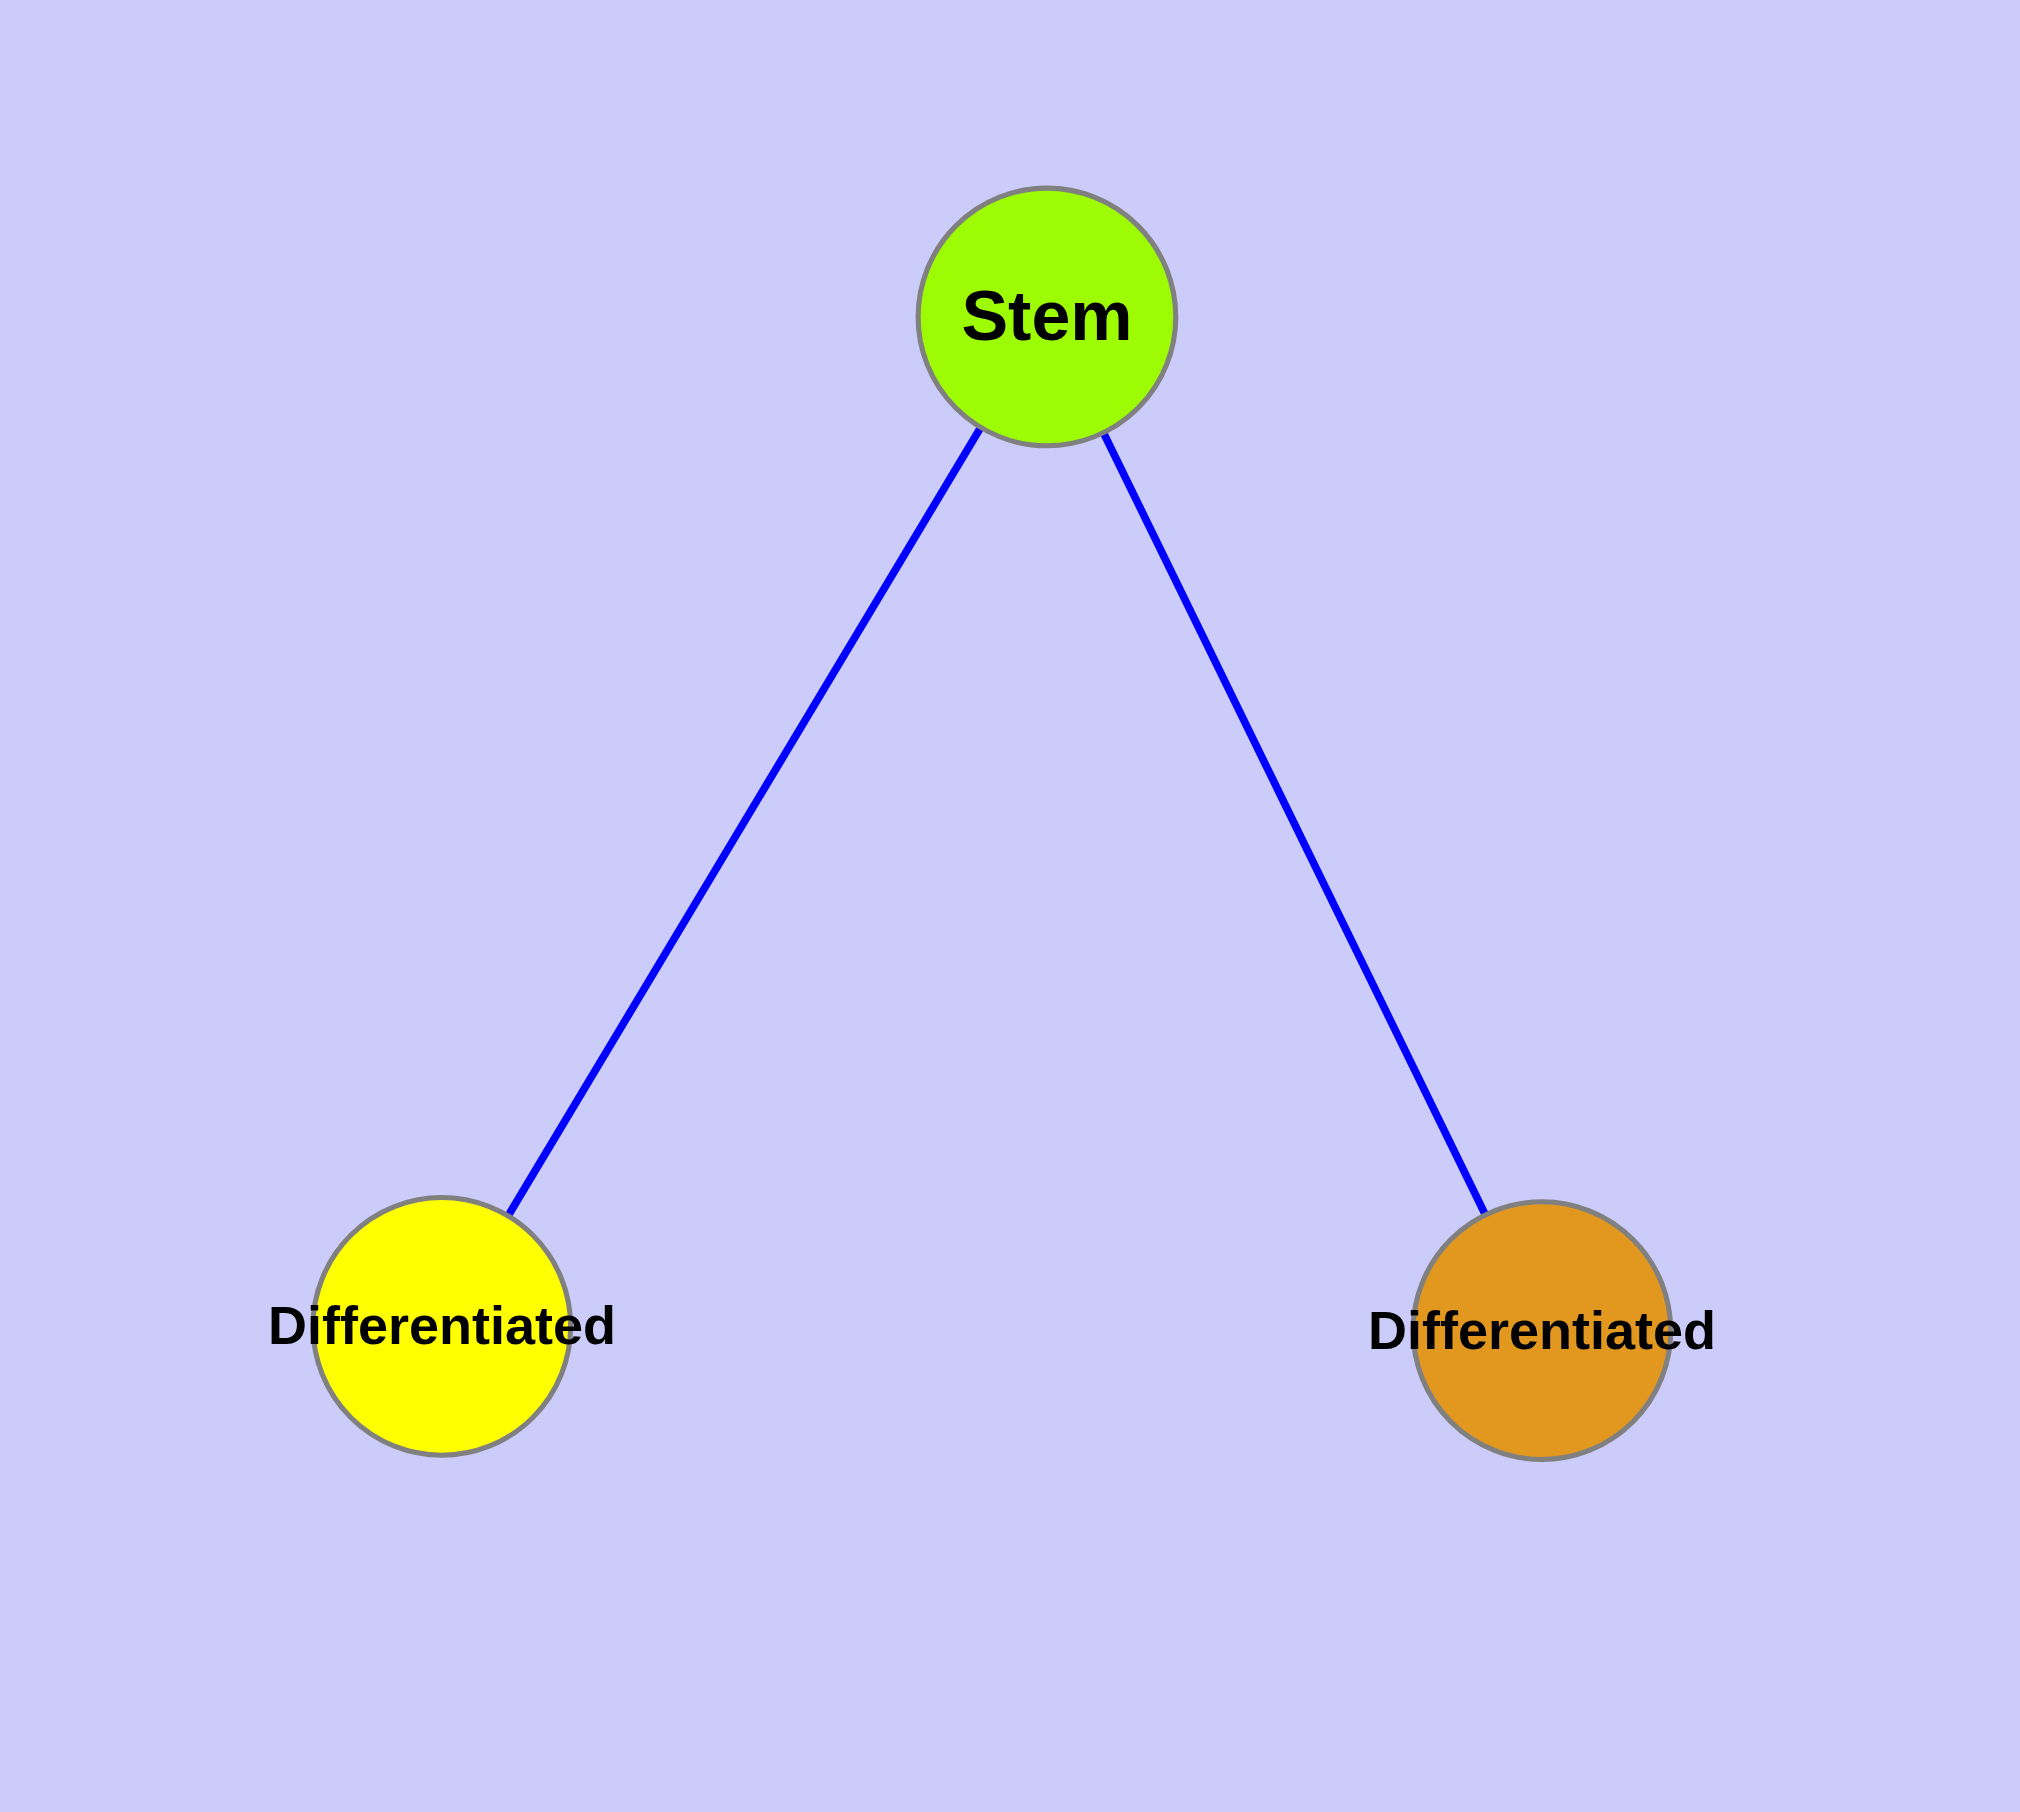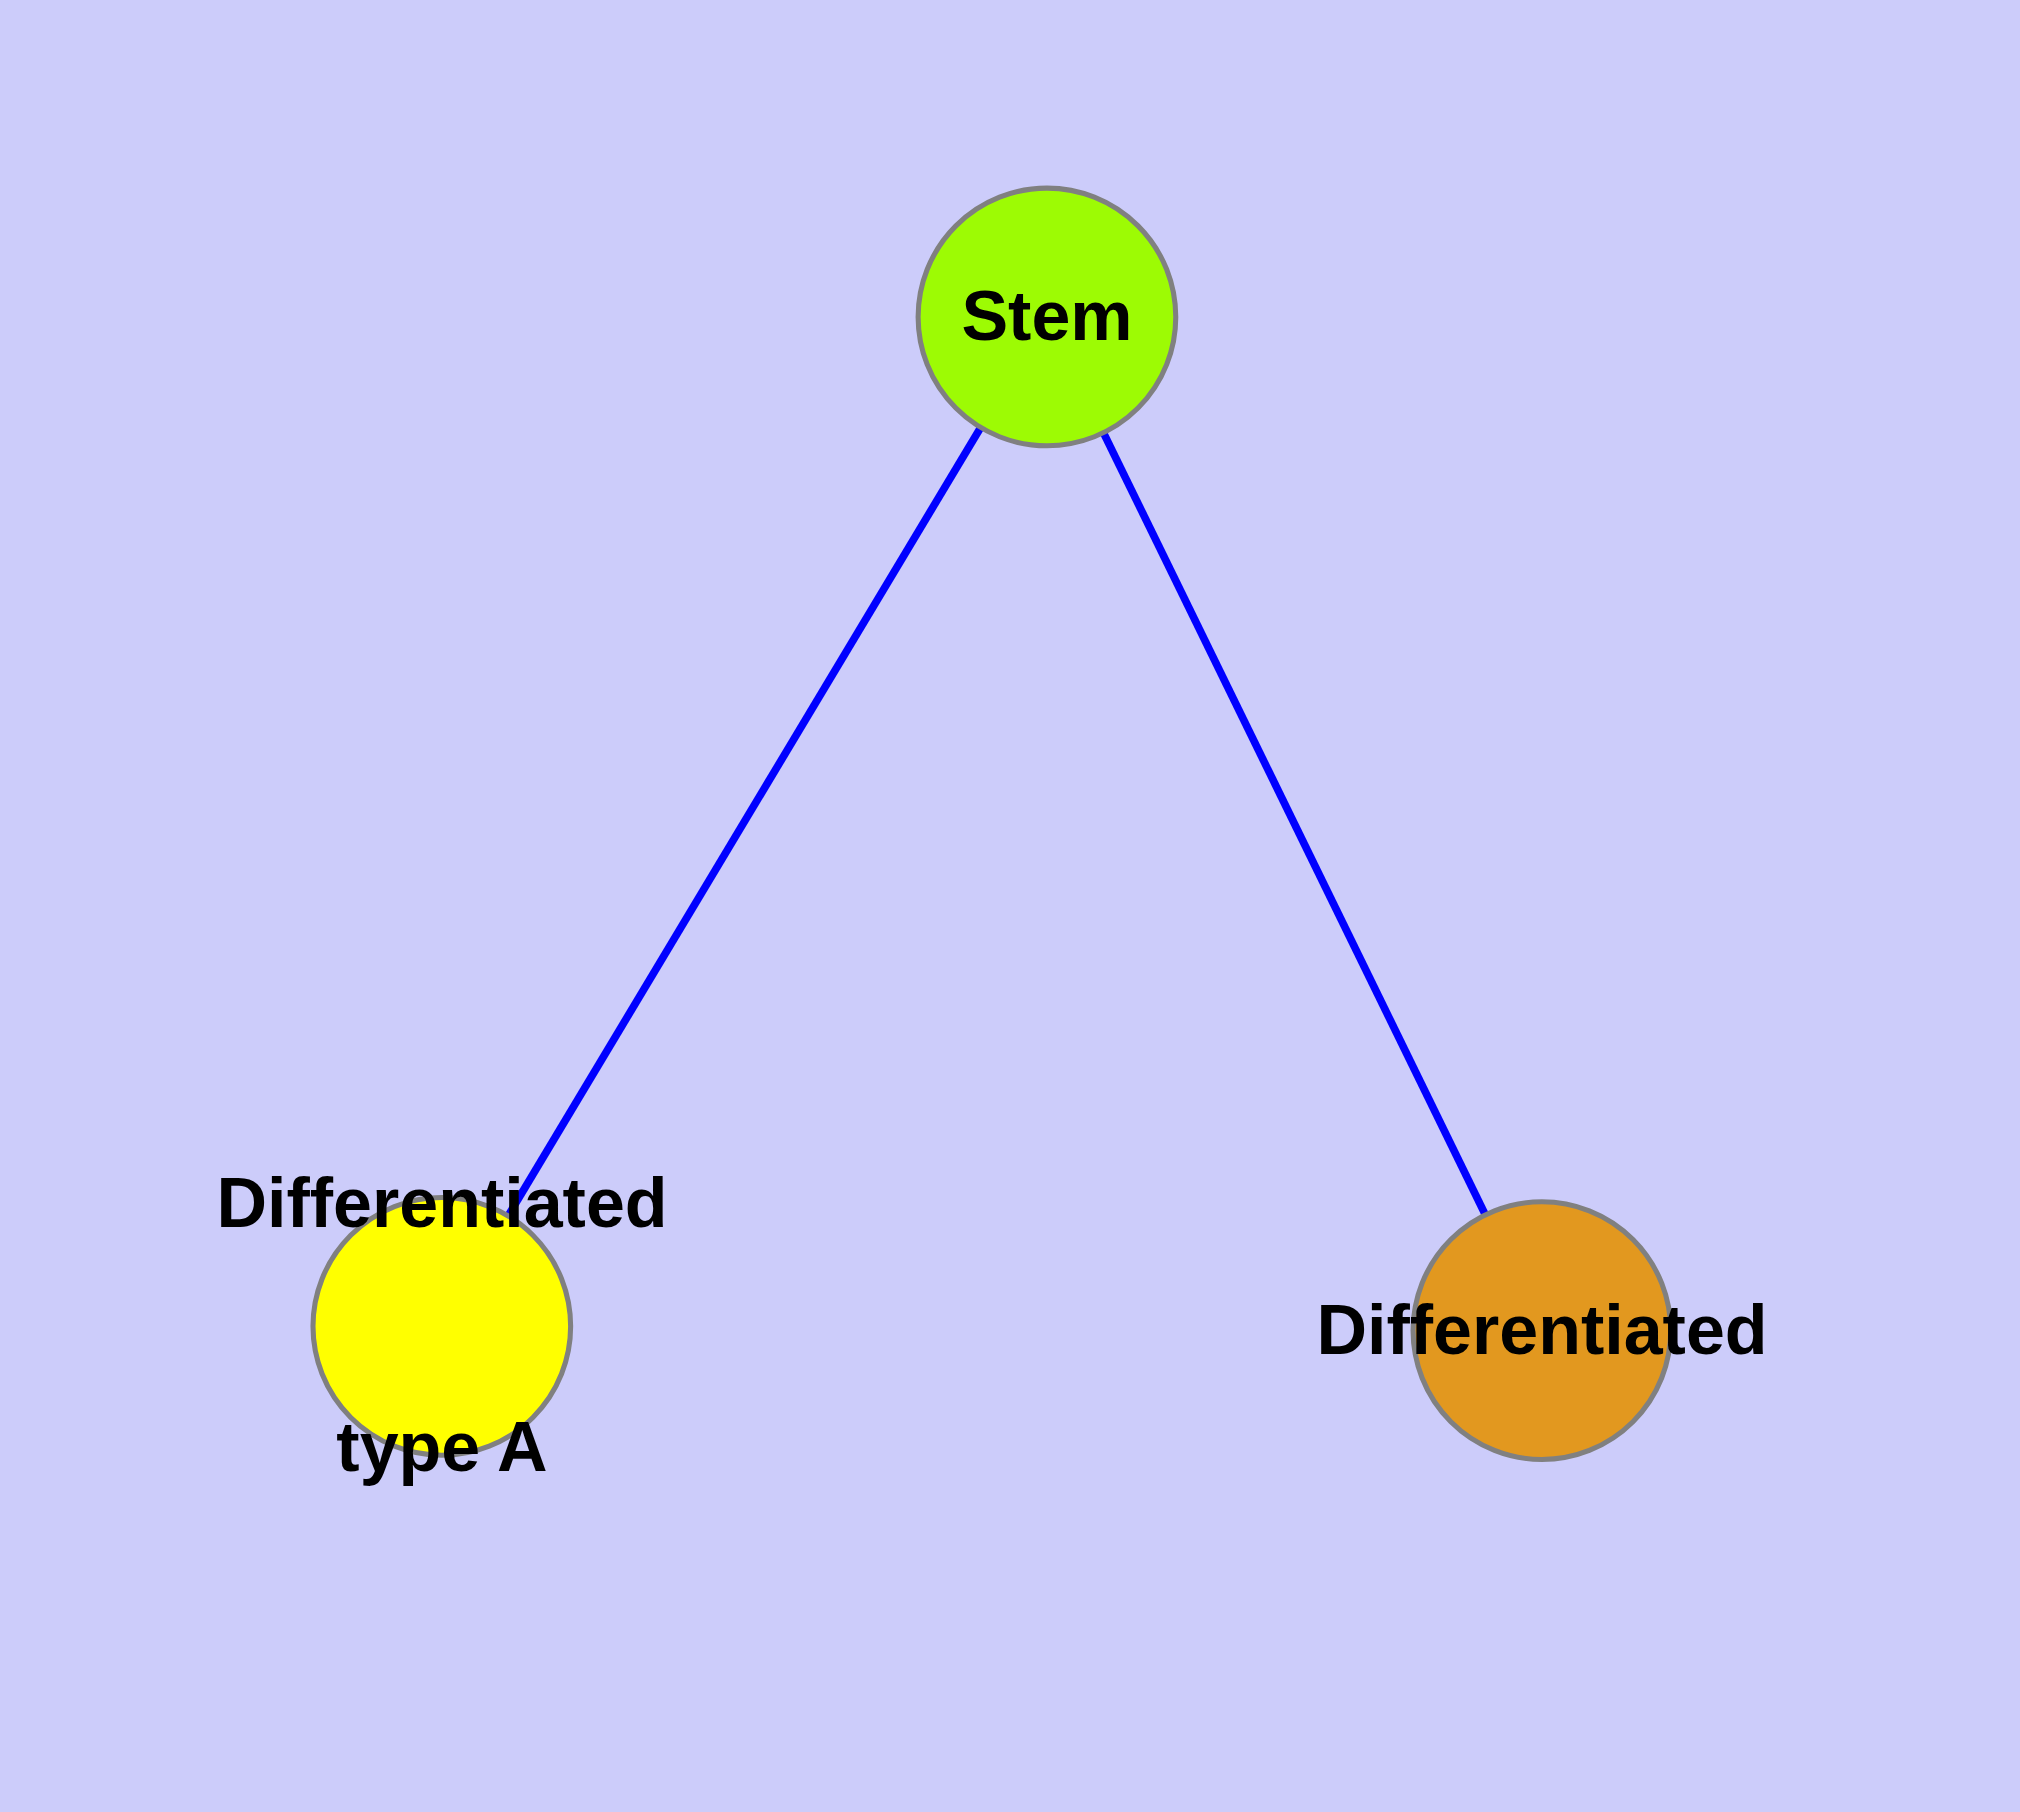--- a/index.html
+++ b/index.html
@@ -39,21 +39,21 @@
     text-align: center;
     white-space: pre;
     line-height: 1.16;
     pointer-events: none;
     transform: translate(-50%, -50%);
   }
   .label-stem {
     font-size: 70px;
   }
   .label-two-line {
-    font-size: 70px;
+    font-size: 54px;
   }
 </style>
 </head>
 <body>
 
 <div id="canvas" style="width: 2021px; height: 1812px;">
 
   <div id="graph-bg" style="width: 2021px; height: 1812px; background: rgb(204, 204, 250);"></div>
 
   <svg id="graph-svg" viewBox="0 0 2384 2138" xmlns="http://www.w3.org/2000/svg" style="width: 2021px; height: 1812px;">
@@ -71,21 +71,20 @@
       <circle class="graph-node" id="node-2" cx="1819" cy="1570" r="152" fill="#e2981f" stroke="#808080" stroke-width="6"></circle>
     </g>
   </svg>
 
   <div class="node-label label-stem" id="label-stem" style="left: 1047px; top: 317px; color: rgb(0, 0, 0);">
     <div>Stem</div>
   </div>
 
   <div class="node-label label-two-line" id="label-diff-a" style="left: 442px; top: 1326px; color: rgb(0, 0, 0);">
     <div>Differentiated</div>
-    <div>type A</div>
   </div>
 
   <div class="node-label label-two-line" id="label-diff-b" style="left: 1542px; top: 1331px; color: rgb(0, 0, 0);">
     <div>Differentiated</div>
   </div>
 
 </div>
 
 
 </body></html>

